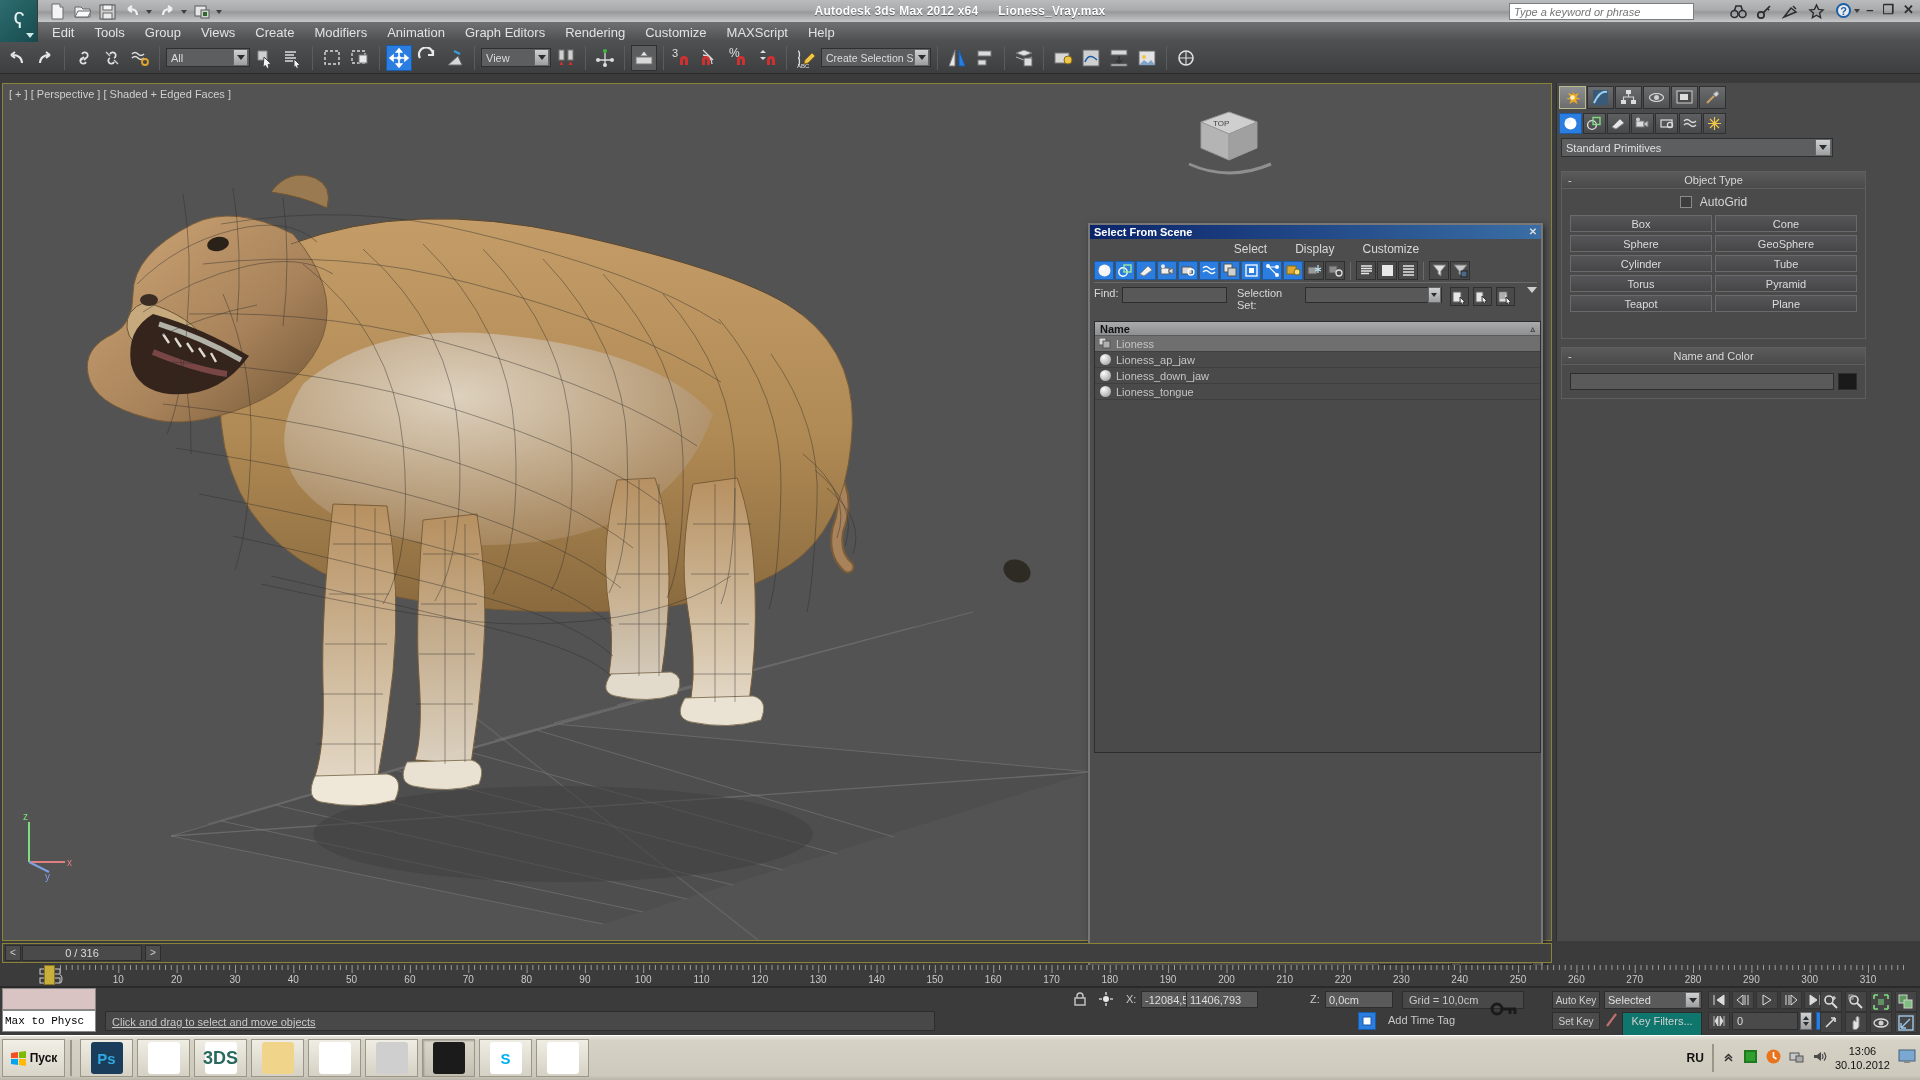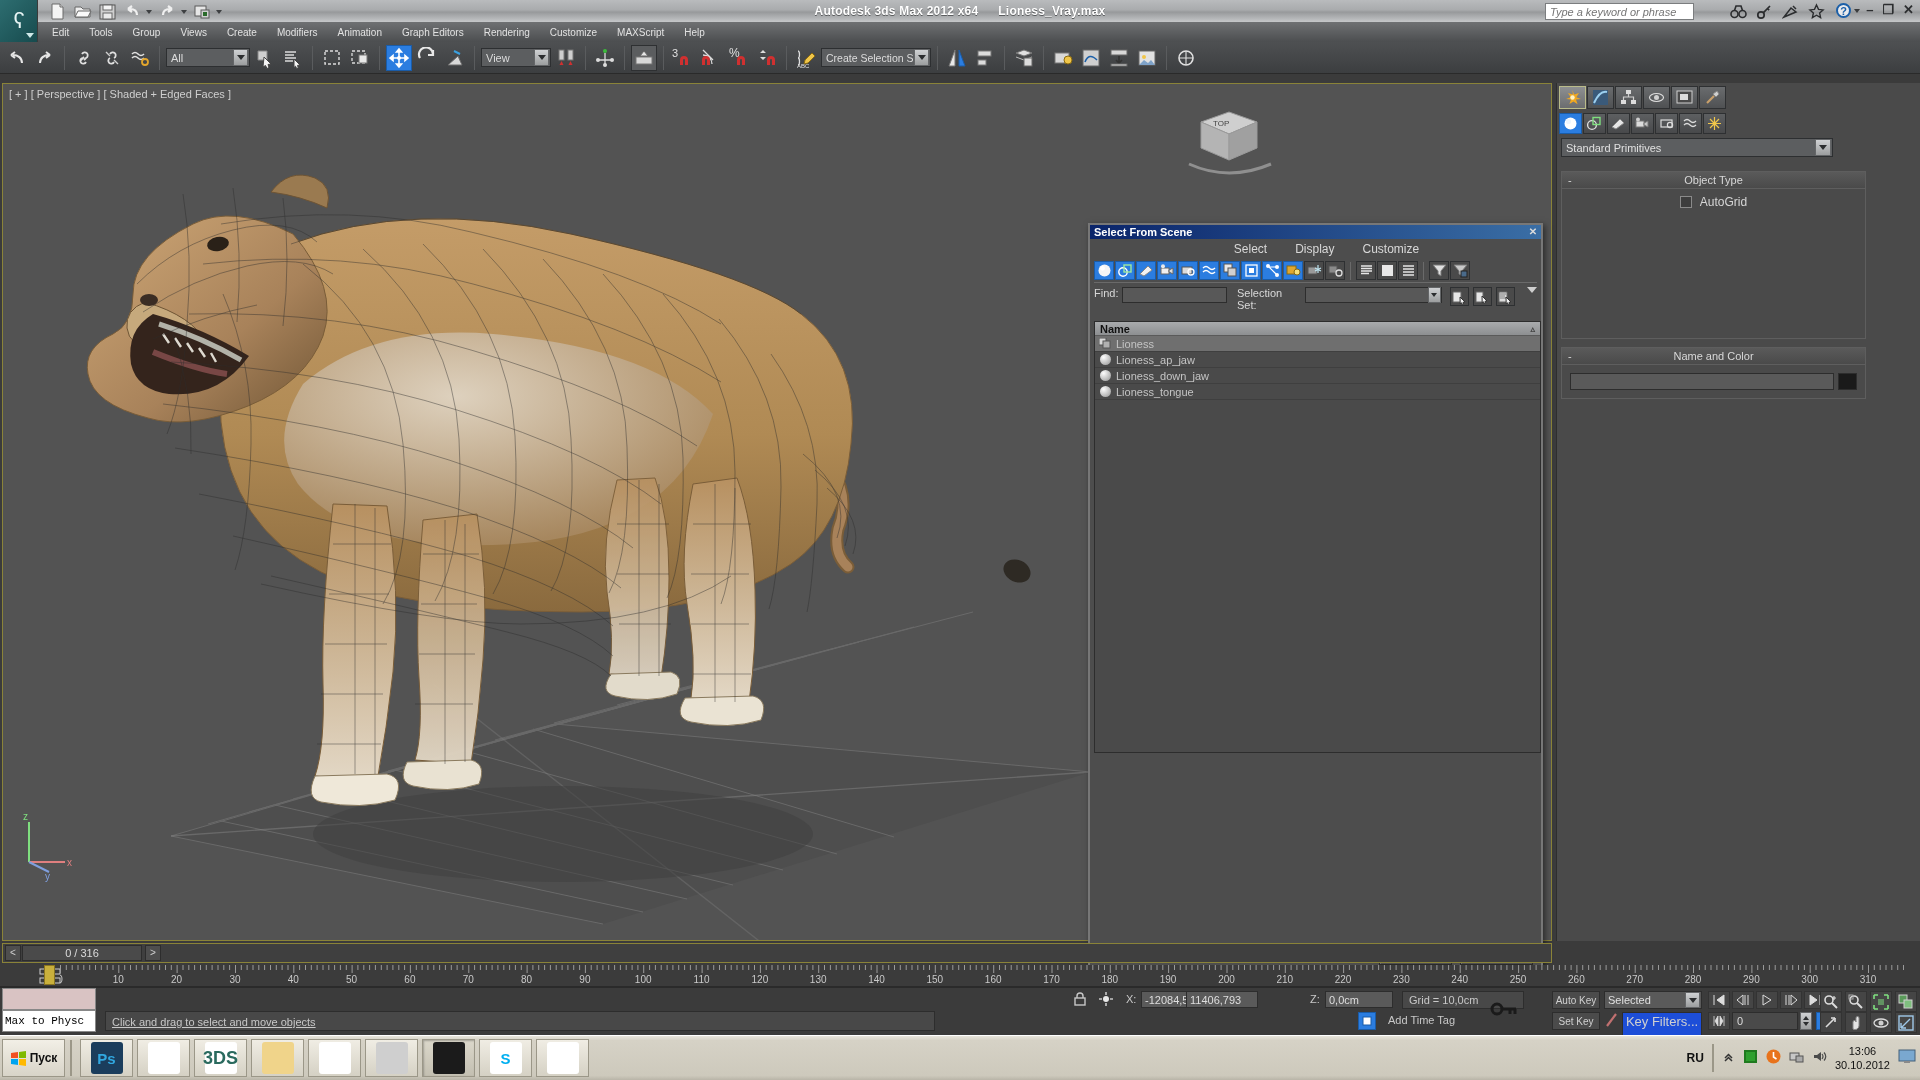--- a/index.html
+++ b/index.html
@@ -8,21 +8,21 @@
   body { position:relative; }
 
   
   #titlebar { position:absolute; left:0; top:0; width:1920px; height:23px;
     background:linear-gradient(180deg,#b9bbbd 0%,#a9abad 45%,#97999b 55%,#c5c7c9 100%);
     border-bottom:1px solid #6e7072; }
   #titlebar .apptitle { position:absolute; left:0; top:0; width:1920px; text-align:center;
     line-height:23px; font-size:12px; font-weight:bold; color:#ffffff;
     text-shadow:0 1px 0 #5a5c5e; letter-spacing:.2px;}
   #titlebar .apptitle span { margin:0 10px; }
-  .tb-search { position:absolute; right:226px; top:3px; width:149px; height:17px;
+  .tb-search { position:absolute; right:226px; top:3px; width:185px; height:17px;
     background:#ffffff; border:1px solid #7b7d7f; }
   .tb-search input { width:100%; height:100%; border:0; outline:0; background:transparent;
     font-style:italic; font-size:11px; color:#6a6a6a; padding-left:4px;
     font-family:"Liberation Sans",sans-serif;}
   .tb-icons { position:absolute; right:95px; top:2px; height:19px; display:flex; align-items:center; gap:9px;}
   .tb-icons .i { width:17px; height:17px; display:inline-block; position:relative; }
   .tb-help { position:absolute; right:60px; top:3px; display:flex; align-items:center; gap:3px;}
   .helpcircle { width:15px; height:15px; border-radius:50%; border:2px solid #1b5fa8;
     color:#1b5fa8; font-weight:bold; font-size:11px; line-height:12px; text-align:center;
     background:#e9eaec;}
@@ -33,21 +33,21 @@
   .wbtns div { cursor:default; }
 
   
   #menubar { position:absolute; left:0; top:23px; width:1920px; height:19px;
     background:linear-gradient(180deg,#6d6f71,#4c4e50); }
   #menubar .logo { position:absolute; left:0; top:-23px; width:38px; height:42px;
     background:linear-gradient(135deg,#2d6d70,#174b4e); border-right:1px solid #3a3a3a;}
   #menubar .logo .sw { position:absolute; left:7px; top:9px; width:24px; height:24px;
     color:#e8f5f5; font-size:22px; line-height:24px; text-align:center;}
   #menubar ul { list-style:none; margin:0 0 0 42px; padding:0; display:flex; height:19px;}
-  #menubar li { padding:0 10px; line-height:19px; font-size:10px; color:#e2e2e2; cursor:default;}
+  #menubar li { padding:0 10px; line-height:19px; font-size:13px; color:#e2e2e2; cursor:default;}
 
   
   #qat { position:absolute; left:48px; top:1px; height:21px; display:flex; align-items:center; gap:6px;}
   .qi { width:19px; height:19px; position:relative; display:inline-block;}
   .qcaret { width:0;height:0;border-left:3px solid transparent;border-right:3px solid transparent;
     border-top:4px solid #3e4042; margin-left:-2px;}
 
   
   #maintoolbar { position:absolute; left:0; top:42px; width:1920px; height:32px;
     background:linear-gradient(180deg,#4e5052,#3c3e40); border-bottom:1px solid #2a2a2a;
@@ -758,20 +758,32 @@
   <div class="rollout" style="top:88px; height:168px;">
     <div class="rolltitle">
       <span class="mn">-</span>
       <span>Object Type</span>
     </div>
     <div class="rollbody">
       <div class="cbrow">
         <span class="chk"></span>
         <span>AutoGrid</span>
       </div>
+      <div class="btngrid" id="objTypeGrid">
+          <div class="objbtn">Box</div>
+          <div class="objbtn">Cone</div>
+          <div class="objbtn">Sphere</div>
+          <div class="objbtn">GeoSphere</div>
+          <div class="objbtn">Cylinder</div>
+          <div class="objbtn">Tube</div>
+          <div class="objbtn">Torus</div>
+          <div class="objbtn">Pyramid</div>
+          <div class="objbtn">Teapot</div>
+          <div class="objbtn">Plane</div>
+        </div>
     </div>
   </div>
 
   <div class="rollout" style="top:264px; height:52px;">
     <div class="rolltitle">
       <span class="mn">-</span>
       <span>Name and Color</span>
     </div>
     <div class="rollbody" style="padding:5px 6px;">
       <div class="nc-row">
@@ -1387,21 +1399,21 @@
       <span>Selected</span>
       <span style="position:absolute;right:1px;top:0;width:15px;height:16px;background:linear-gradient(180deg,#cfd1d3,#9c9e9f);border:1px solid #646668;display:flex;align-items:center;justify-content:center;">
         <span style="width:0;height:0;border-left:4px solid transparent;border-right:4px solid transparent;border-top:5px solid #2b2d2f;"></span>
       </span>
     </div>
     <div style="position:absolute;left:86px;top:24px;width:12px;height:16px;">
       <svg width="12" height="16" viewBox="0 0 12 16">
           <path d="M1 14L10 2" stroke="#c07070" stroke-width="2.2"></path>
         </svg>
     </div>
-    <div style="position:absolute;left:102px;top:24px;width:80px;height:34px;background:#1d4ed8;border:1px solid #2d2d2d;font-size:13px;color:#d0d0d0;text-align:center;line-height:17px;">Key Filters...</div>
+    <div style="position:absolute;left:102px;top:24px;width:80px;height:34px;background:#0f766e;border:1px solid #2d2d2d;font-size:11px;color:#d0d0d0;text-align:center;line-height:17px;">Key Filters...</div>
 
     <div style="position:absolute;left:188px;top:3px;display:flex;gap:2px;">
       <div class="playbtn">
           <svg width="14" height="12" viewBox="0 0 14 12">
             <path d="M2 1v10M12 1L5 6l7 5z" fill="#dcdcdc" stroke="#dcdcdc" stroke-width="1"></path>
           </svg>
         </div>
       <div class="playbtn">
           <svg width="14" height="12" viewBox="0 0 14 12">
             <path d="M7 1L1 6l6 5z" fill="none" stroke="#dcdcdc"></path>

